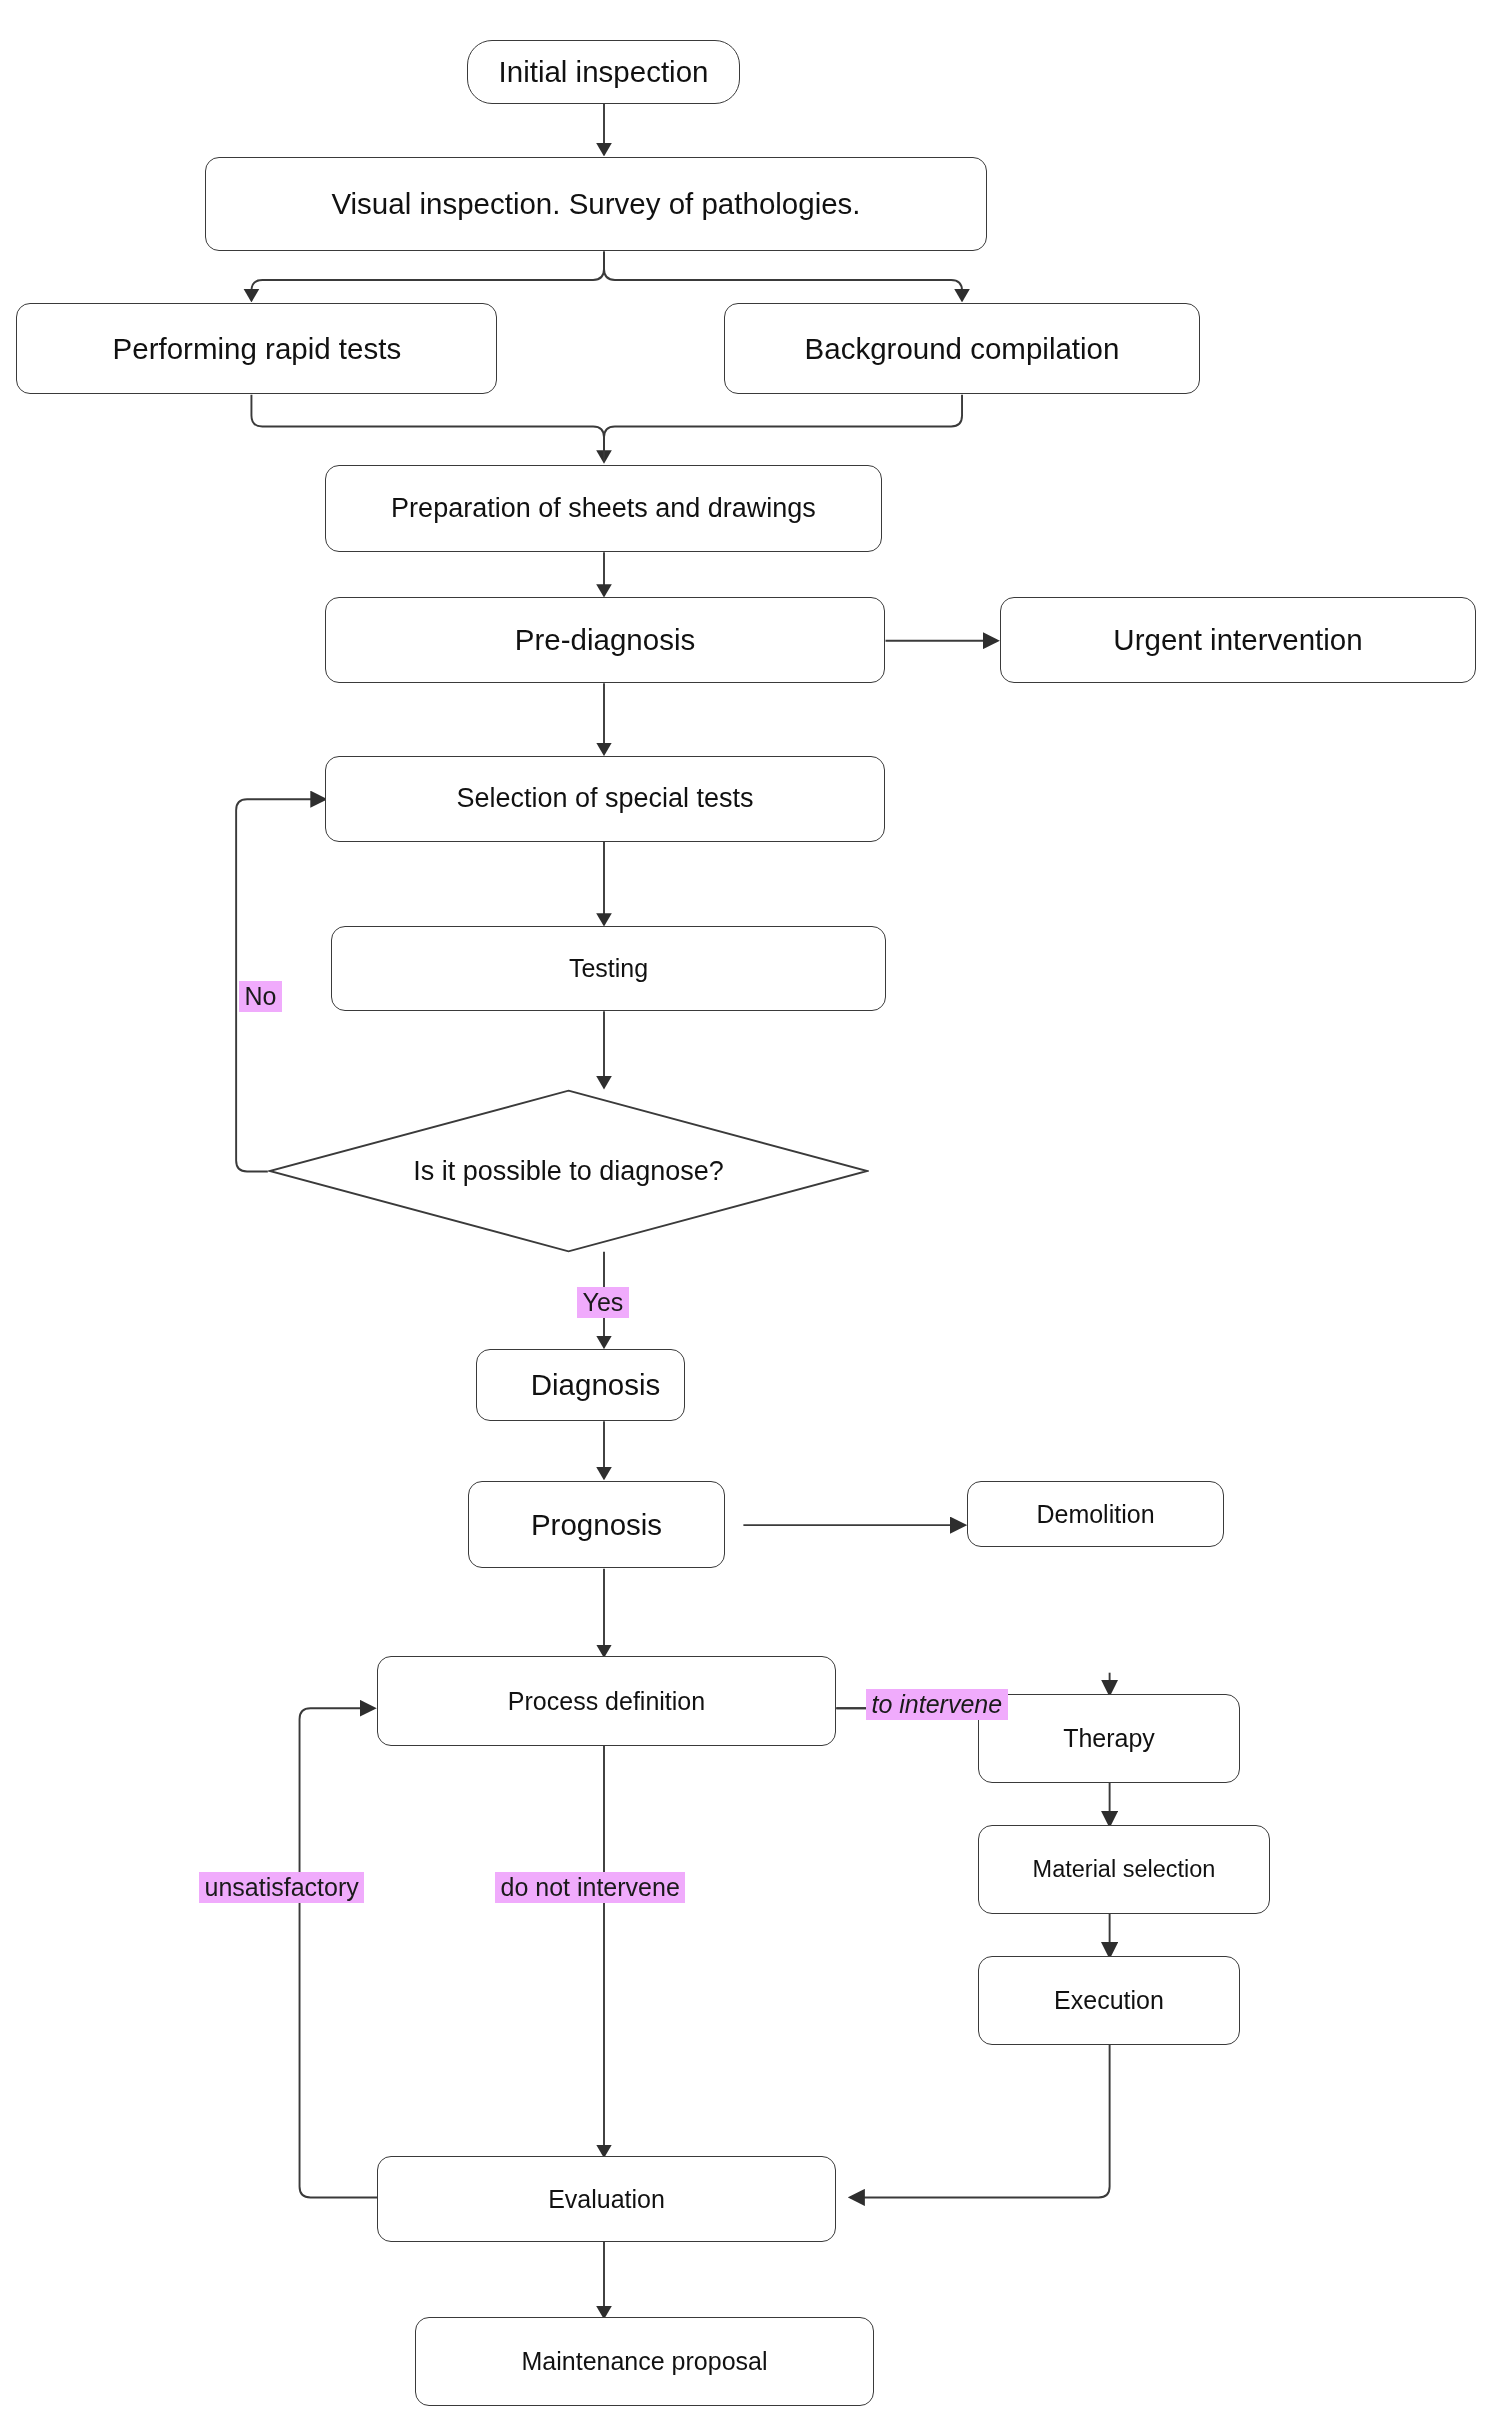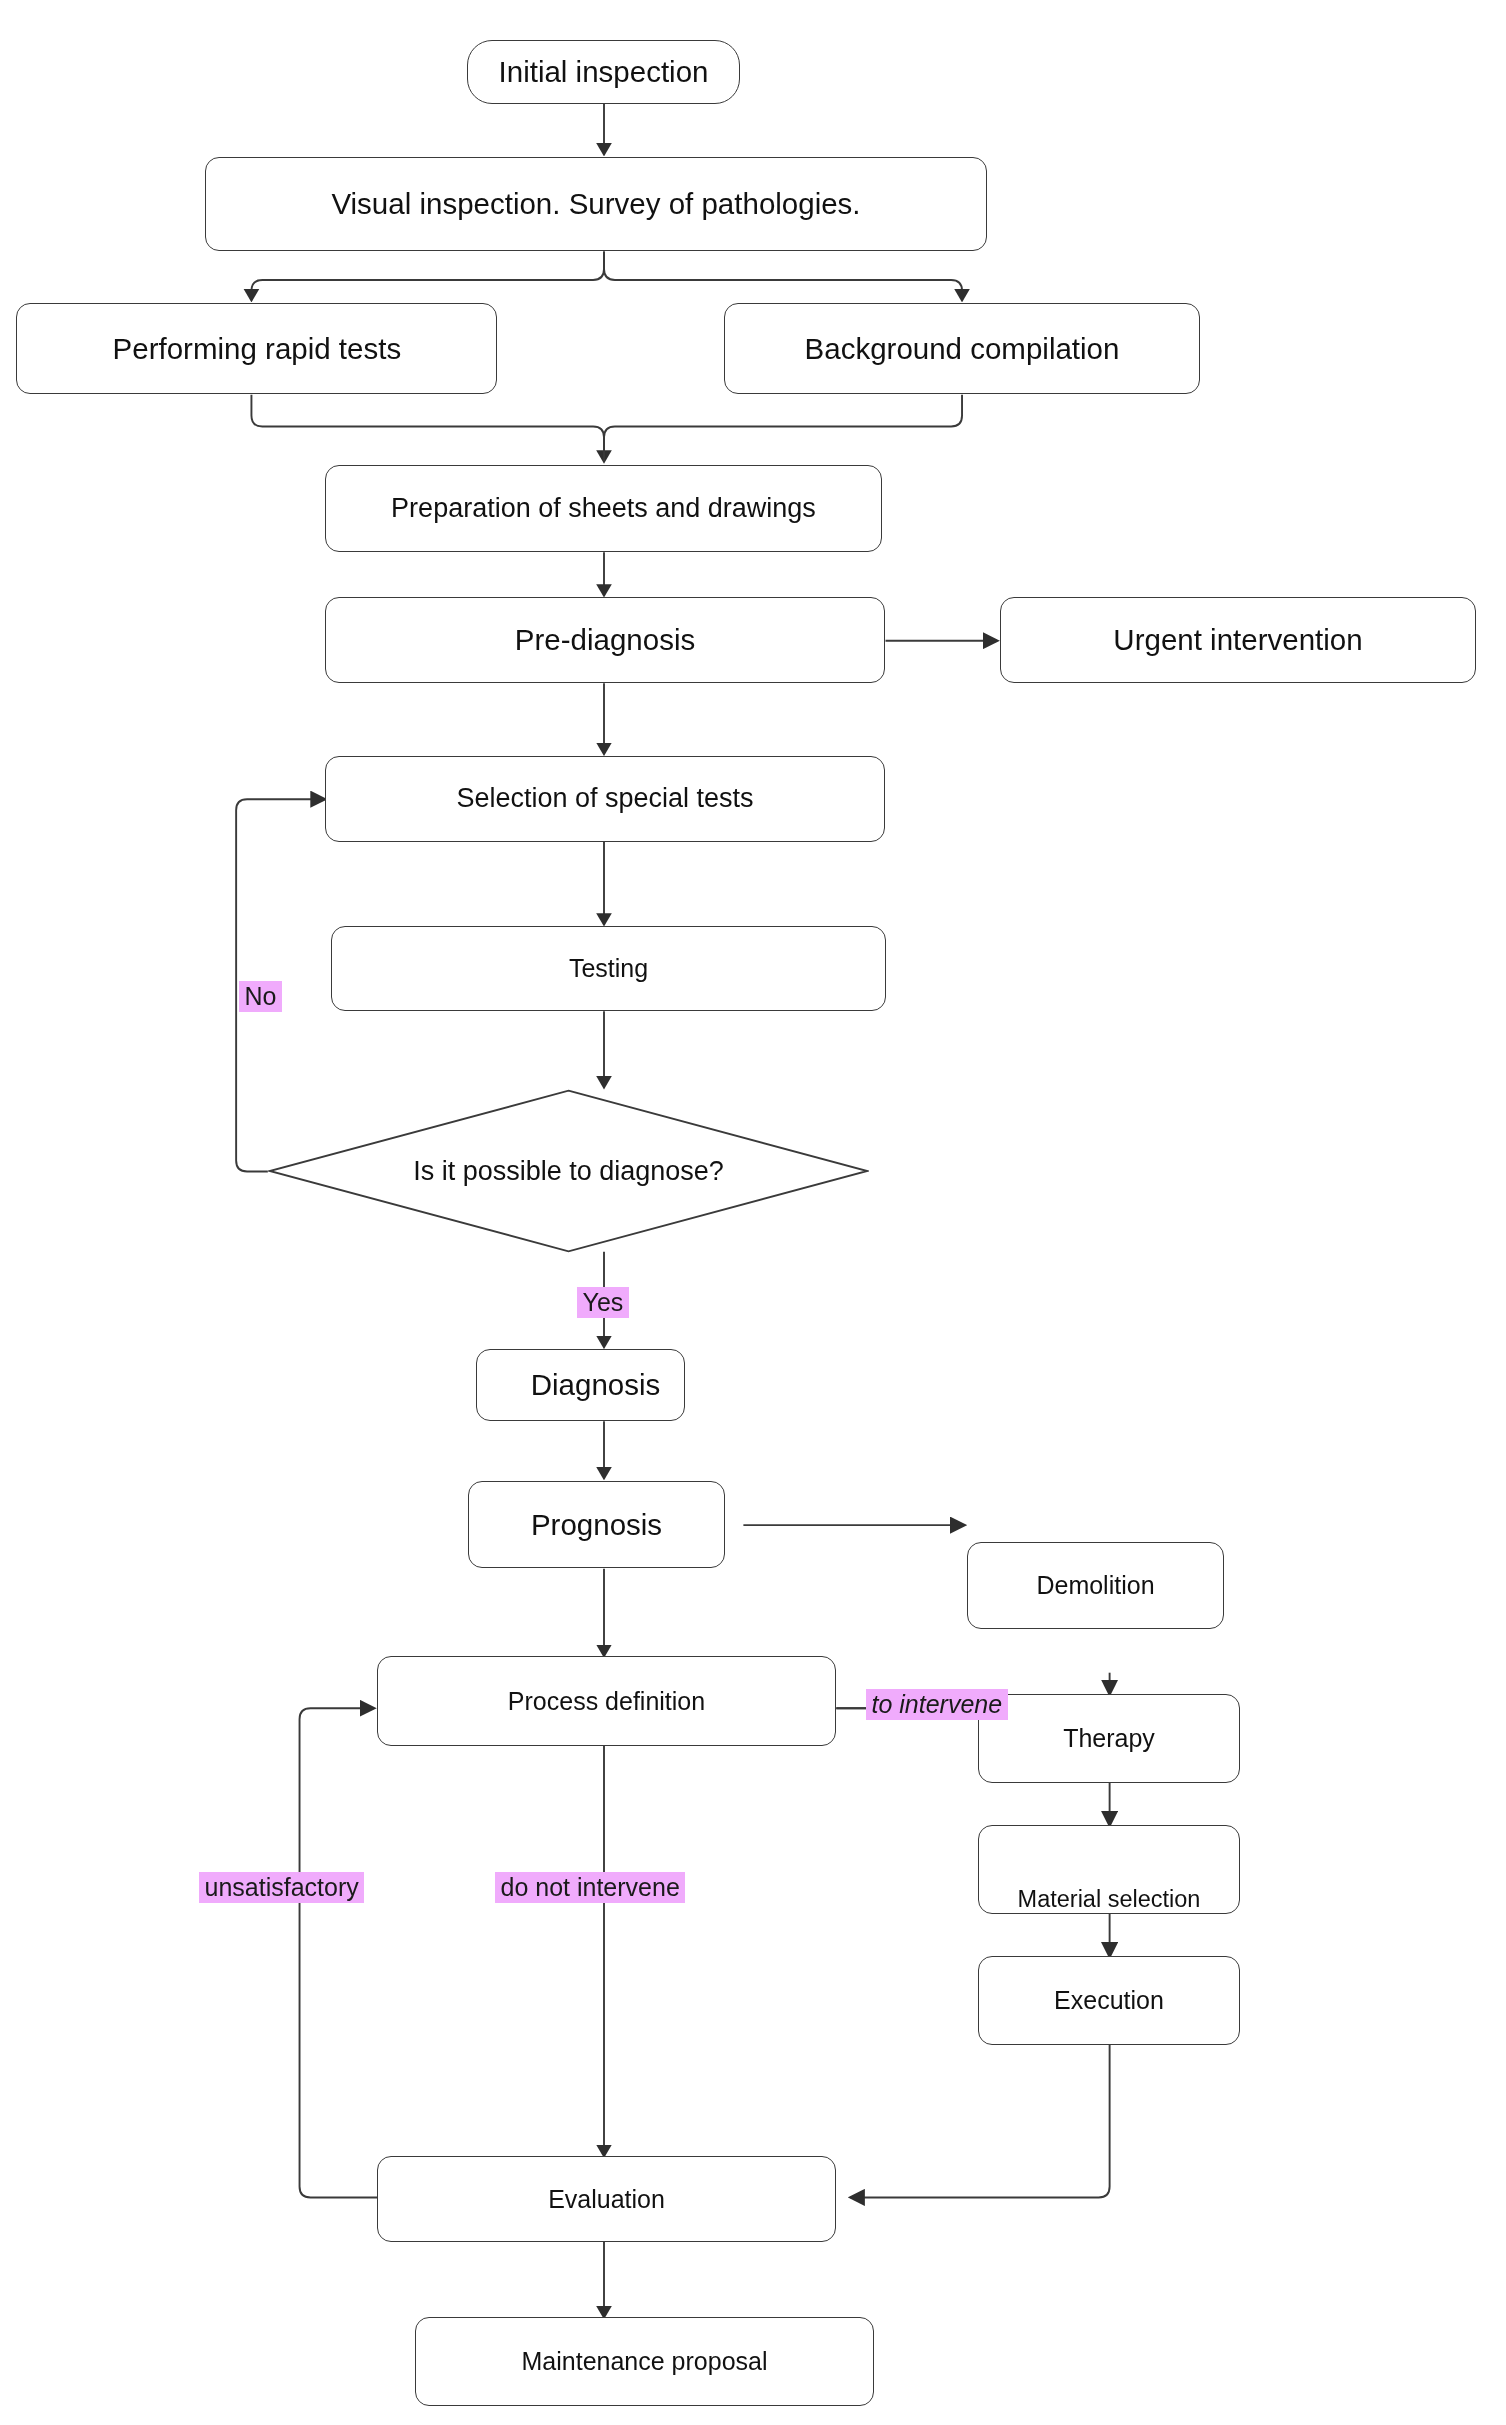--- a/index.html
+++ b/index.html
@@ -184,33 +184,33 @@
   </div>
 
   <div class="node fs-lg" style="left:476px; top:1349px; width:209px; height:72px;padding-left:30px;">
     <span class="node-label">Diagnosis</span>
   </div>
 
   <div class="node fs-lg" style="left:468px; top:1481px; width:257px; height:87px;">
     <span class="node-label">Prognosis</span>
   </div>
 
-  <div class="node fs-sm" style="left:967px; top:1542px; width:257px; height:87px;">
+  <div class="node fs-sm" style="left:967px; top:1481px; width:257px; height:66px;">
     <span class="node-label">Demolition</span>
   </div>
 
   <div class="node fs-sm" style="left:377px; top:1656px; width:459px; height:90px;">
     <span class="node-label">Process definition</span>
   </div>
 
   <div class="node fs-sm" style="left:978px; top:1694px; width:262px; height:89px;">
     <span class="node-label">Therapy</span>
   </div>
 
-  <div class="node fs-xs" style="left:978px; top:1825px; width:262px; height:89px;align-items:flex-end;">
+  <div class="node fs-xs" style="left:978px; top:1825px; width:292px; height:89px;">
     <span class="node-label">Material selection</span>
   </div>
 
   <div class="node fs-sm" style="left:978px; top:1956px; width:262px; height:89px;">
     <span class="node-label">Execution</span>
   </div>
 
   <div class="node fs-sm" style="left:377px; top:2156px; width:459px; height:86px;">
     <span class="node-label">Evaluation</span>
   </div>

